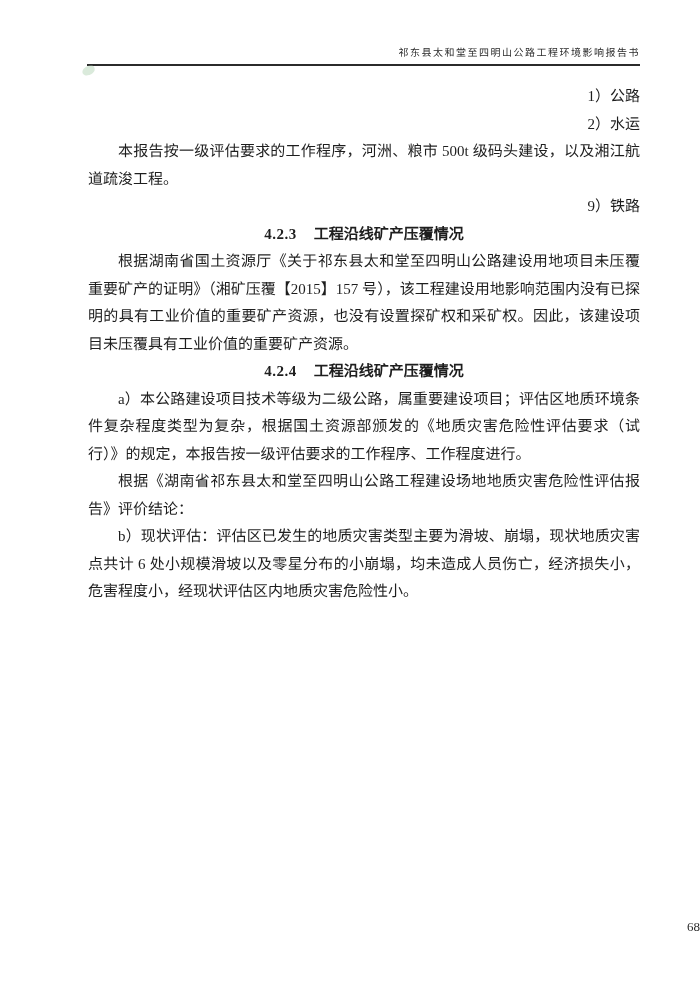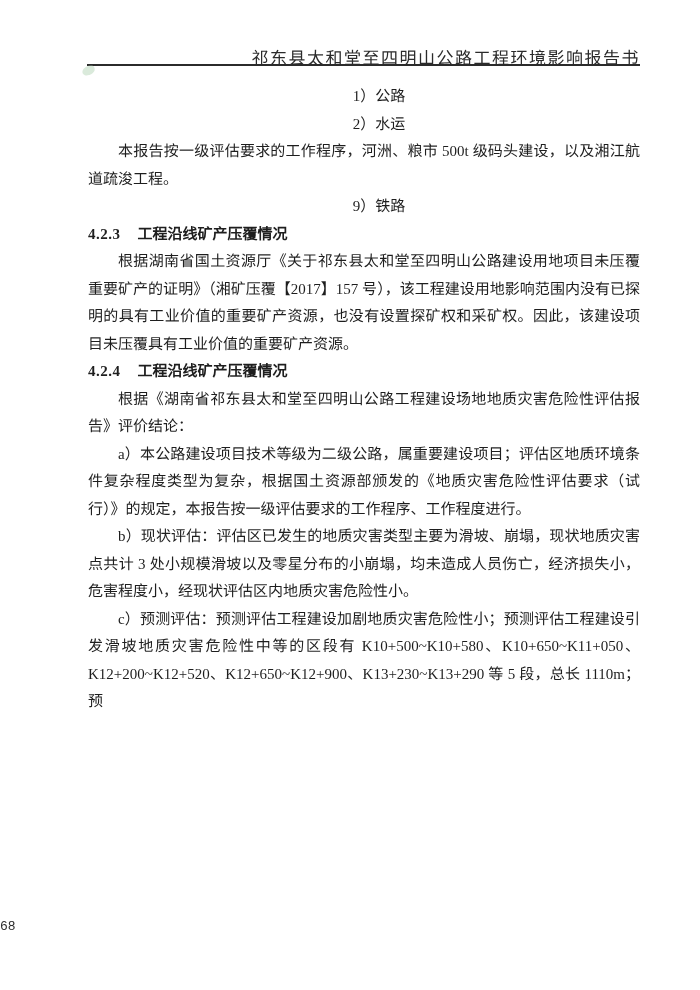--- a/index.html
+++ b/index.html
@@ -16,21 +16,21 @@
     font-family: "Liberation Serif", "DejaVu Serif", serif;
     color: #1e1e1e;
     overflow: hidden;
     box-shadow: 0 0 4px rgba(0,0,0,.25);
   }
   
   .running-head {
     position: absolute;
     top: 44px;
     right: 60px;
-    font-size: 17px;
+    font-size: 10px;
     letter-spacing: 1.5px;
     color: #2b2b2b;
     white-space: nowrap;
   }
   .header-rule {
     position: absolute;
     top: 64px;
     left: 87px;
     width: 553px;
     height: 2px;
@@ -55,44 +55,43 @@
     width: 552px;
     font-size: 15px;
     line-height: 27.5px;
     text-align: justify;
   }
   .content p {
     margin: 0;
     text-indent: 2em;
   }
   .content p.sub {
-    text-align: center;
+    text-align: right;
   }
   .content h3.heading {
     margin: 0;
     font-size: 15px;
     font-weight: bold;
     line-height: 27.5px;
-    text-align: left;
+    text-align: center;
     text-indent: 0;
   }
   .content h3.heading .hnum {
     margin-right: 17px;
     letter-spacing: 0.5px;
   }
   
   .footer {
     position: absolute;
     top: 919px;
     left: 0;
     width: 700px;
-    text-align: left;
+    text-align: right;
     font-size: 13px;
     color: #2b2b2b;
-    font-family: Liberation Mono, monospace;
   }
 </style>
 </head>
 <body>
 
 <div class="page">
 
   <div class="running-head">祁东县太和堂至四明山公路工程环境影响报告书</div>
 
   <div class="header-rule"></div>
@@ -108,33 +107,32 @@
 
     <p>本报告按一级评估要求的工作程序，河洲、粮市 500t 级码头建设，以及湘江航道疏浚工程。</p>
 
     <p class="sub">9）铁路</p>
 
 
     <h3 class="heading">
       <span class="hnum">4.2.3</span><span class="htitle">工程沿线矿产压覆情况</span>
     </h3>
 
-    <p>根据湖南省国土资源厅《关于祁东县太和堂至四明山公路建设用地项目未压覆重要矿产的证明》（湘矿压覆【2017】157 号），该工程建设用地影响范围内没有已探明的具有工业价值的重要矿产资源，也没有设置探矿权和采矿权。因此，该建设项目未压覆具有工业价值的重要矿产资源。</p>
+    <p>根据湖南省国土资源厅《关于祁东县太和堂至四明山公路建设用地项目未压覆重要矿产的证明》（湘矿压覆【2015】157 号），该工程建设用地影响范围内没有已探明的具有工业价值的重要矿产资源，也没有设置探矿权和采矿权。因此，该建设项目未压覆具有工业价值的重要矿产资源。</p>
 
     <h3 class="heading">
       <span class="hnum">4.2.4</span><span class="htitle">工程沿线矿产压覆情况</span>
     </h3>
 
+    <p>a）本公路建设项目技术等级为二级公路，属重要建设项目；评估区地质环境条件复杂程度类型为复杂，根据国土资源部颁发的《地质灾害危险性评估要求（试行）》的规定，本报告按一级评估要求的工作程序、工作程度进行。</p>
+
     <p>根据《湖南省祁东县太和堂至四明山公路工程建设场地地质灾害危险性评估报告》评价结论：</p>
 
-    <p>a）本公路建设项目技术等级为二级公路，属重要建设项目；评估区地质环境条件复杂程度类型为复杂，根据国土资源部颁发的《地质灾害危险性评估要求（试行）》的规定，本报告按一级评估要求的工作程序、工作程度进行。</p>
+    <p>b）现状评估：评估区已发生的地质灾害类型主要为滑坡、崩塌，现状地质灾害点共计 6 处小规模滑坡以及零星分布的小崩塌，均未造成人员伤亡，经济损失小，危害程度小，经现状评估区内地质灾害危险性小。</p>
 
-    <p>b）现状评估：评估区已发生的地质灾害类型主要为滑坡、崩塌，现状地质灾害点共计 3 处小规模滑坡以及零星分布的小崩塌，均未造成人员伤亡，经济损失小，危害程度小，经现状评估区内地质灾害危险性小。</p>
-
-    <p>c）预测评估：预测评估工程建设加剧地质灾害危险性小；预测评估工程建设引发滑坡地质灾害危险性中等的区段有 K10+500~K10+580、K10+650~K11+050、K12+200~K12+520、K12+650~K12+900、K13+230~K13+290 等 5 段，总长 1110m；预</p>
 
   </div>
 
   <div class="footer">
     <span>68</span>
   </div>
 
 </div>
 
 </body></html>

